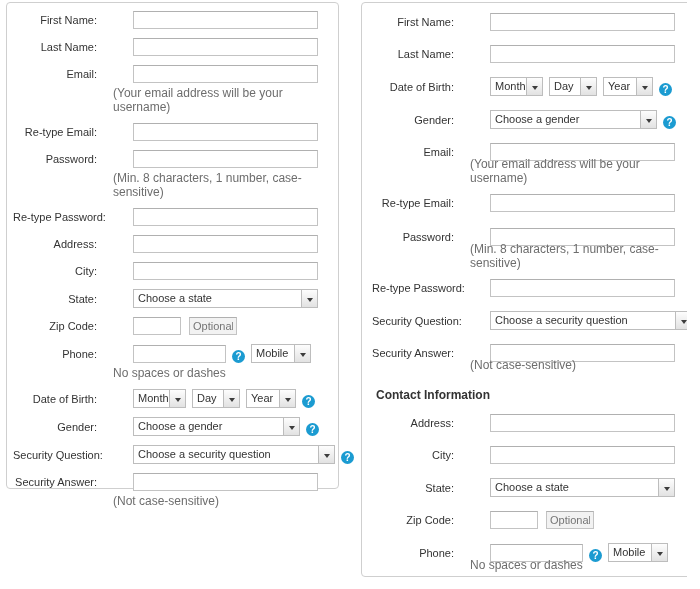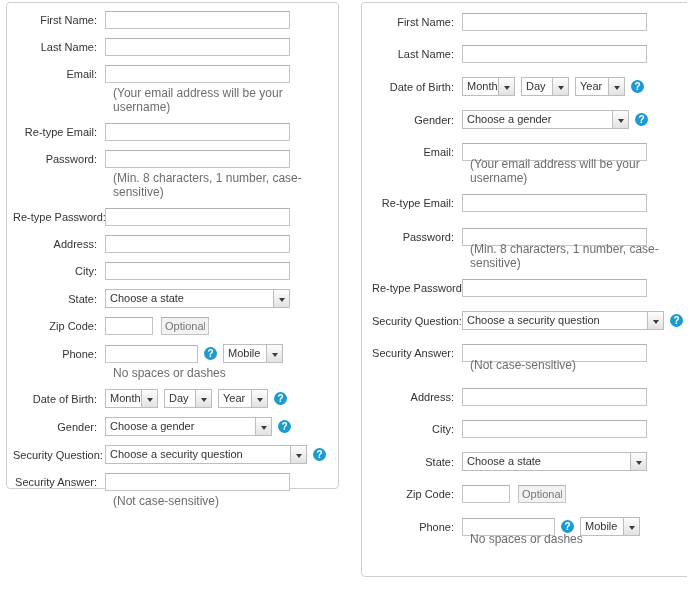--- a/index.html
+++ b/index.html
@@ -35,21 +35,22 @@
   .label {
     text-align: right;
     font-size: 11px;
     color: #333333;
     padding-right: 8px;
     box-sizing: border-box;
     white-space: nowrap;
   }
   .field {
     display: flex;
-    align-items: center;
+    align-items: flex-end;
+    margin-left: 28px;
   }
   input.txt {
     height: 18px;
     border: 1px solid #c3c3c3;
     border-top-color: #b0b0b0;
     background: #ffffff;
     box-sizing: border-box;
     font-family: "Liberation Sans", sans-serif;
     font-size: 11px;
     padding: 7px 3px;
@@ -386,20 +387,21 @@
     </div>
 
     <div class="row tight">
       <div class="label">Security Answer:</div>
       <div class="field">
         <input class="txt" style="width: 185px;" value="">
       </div>
     </div>
     <div class="hint" style="margin-bottom:16px">(Not case-sensitive)</div>
 
+    <div class="section-title">Contact Information</div>
 
     <div class="row" style="margin-bottom:14px">
       <div class="label">Address:</div>
       <div class="field">
         <input class="txt" style="width: 185px;" value="">
       </div>
     </div>
 
     <div class="row" style="margin-bottom:14px">
       <div class="label">City:</div>

